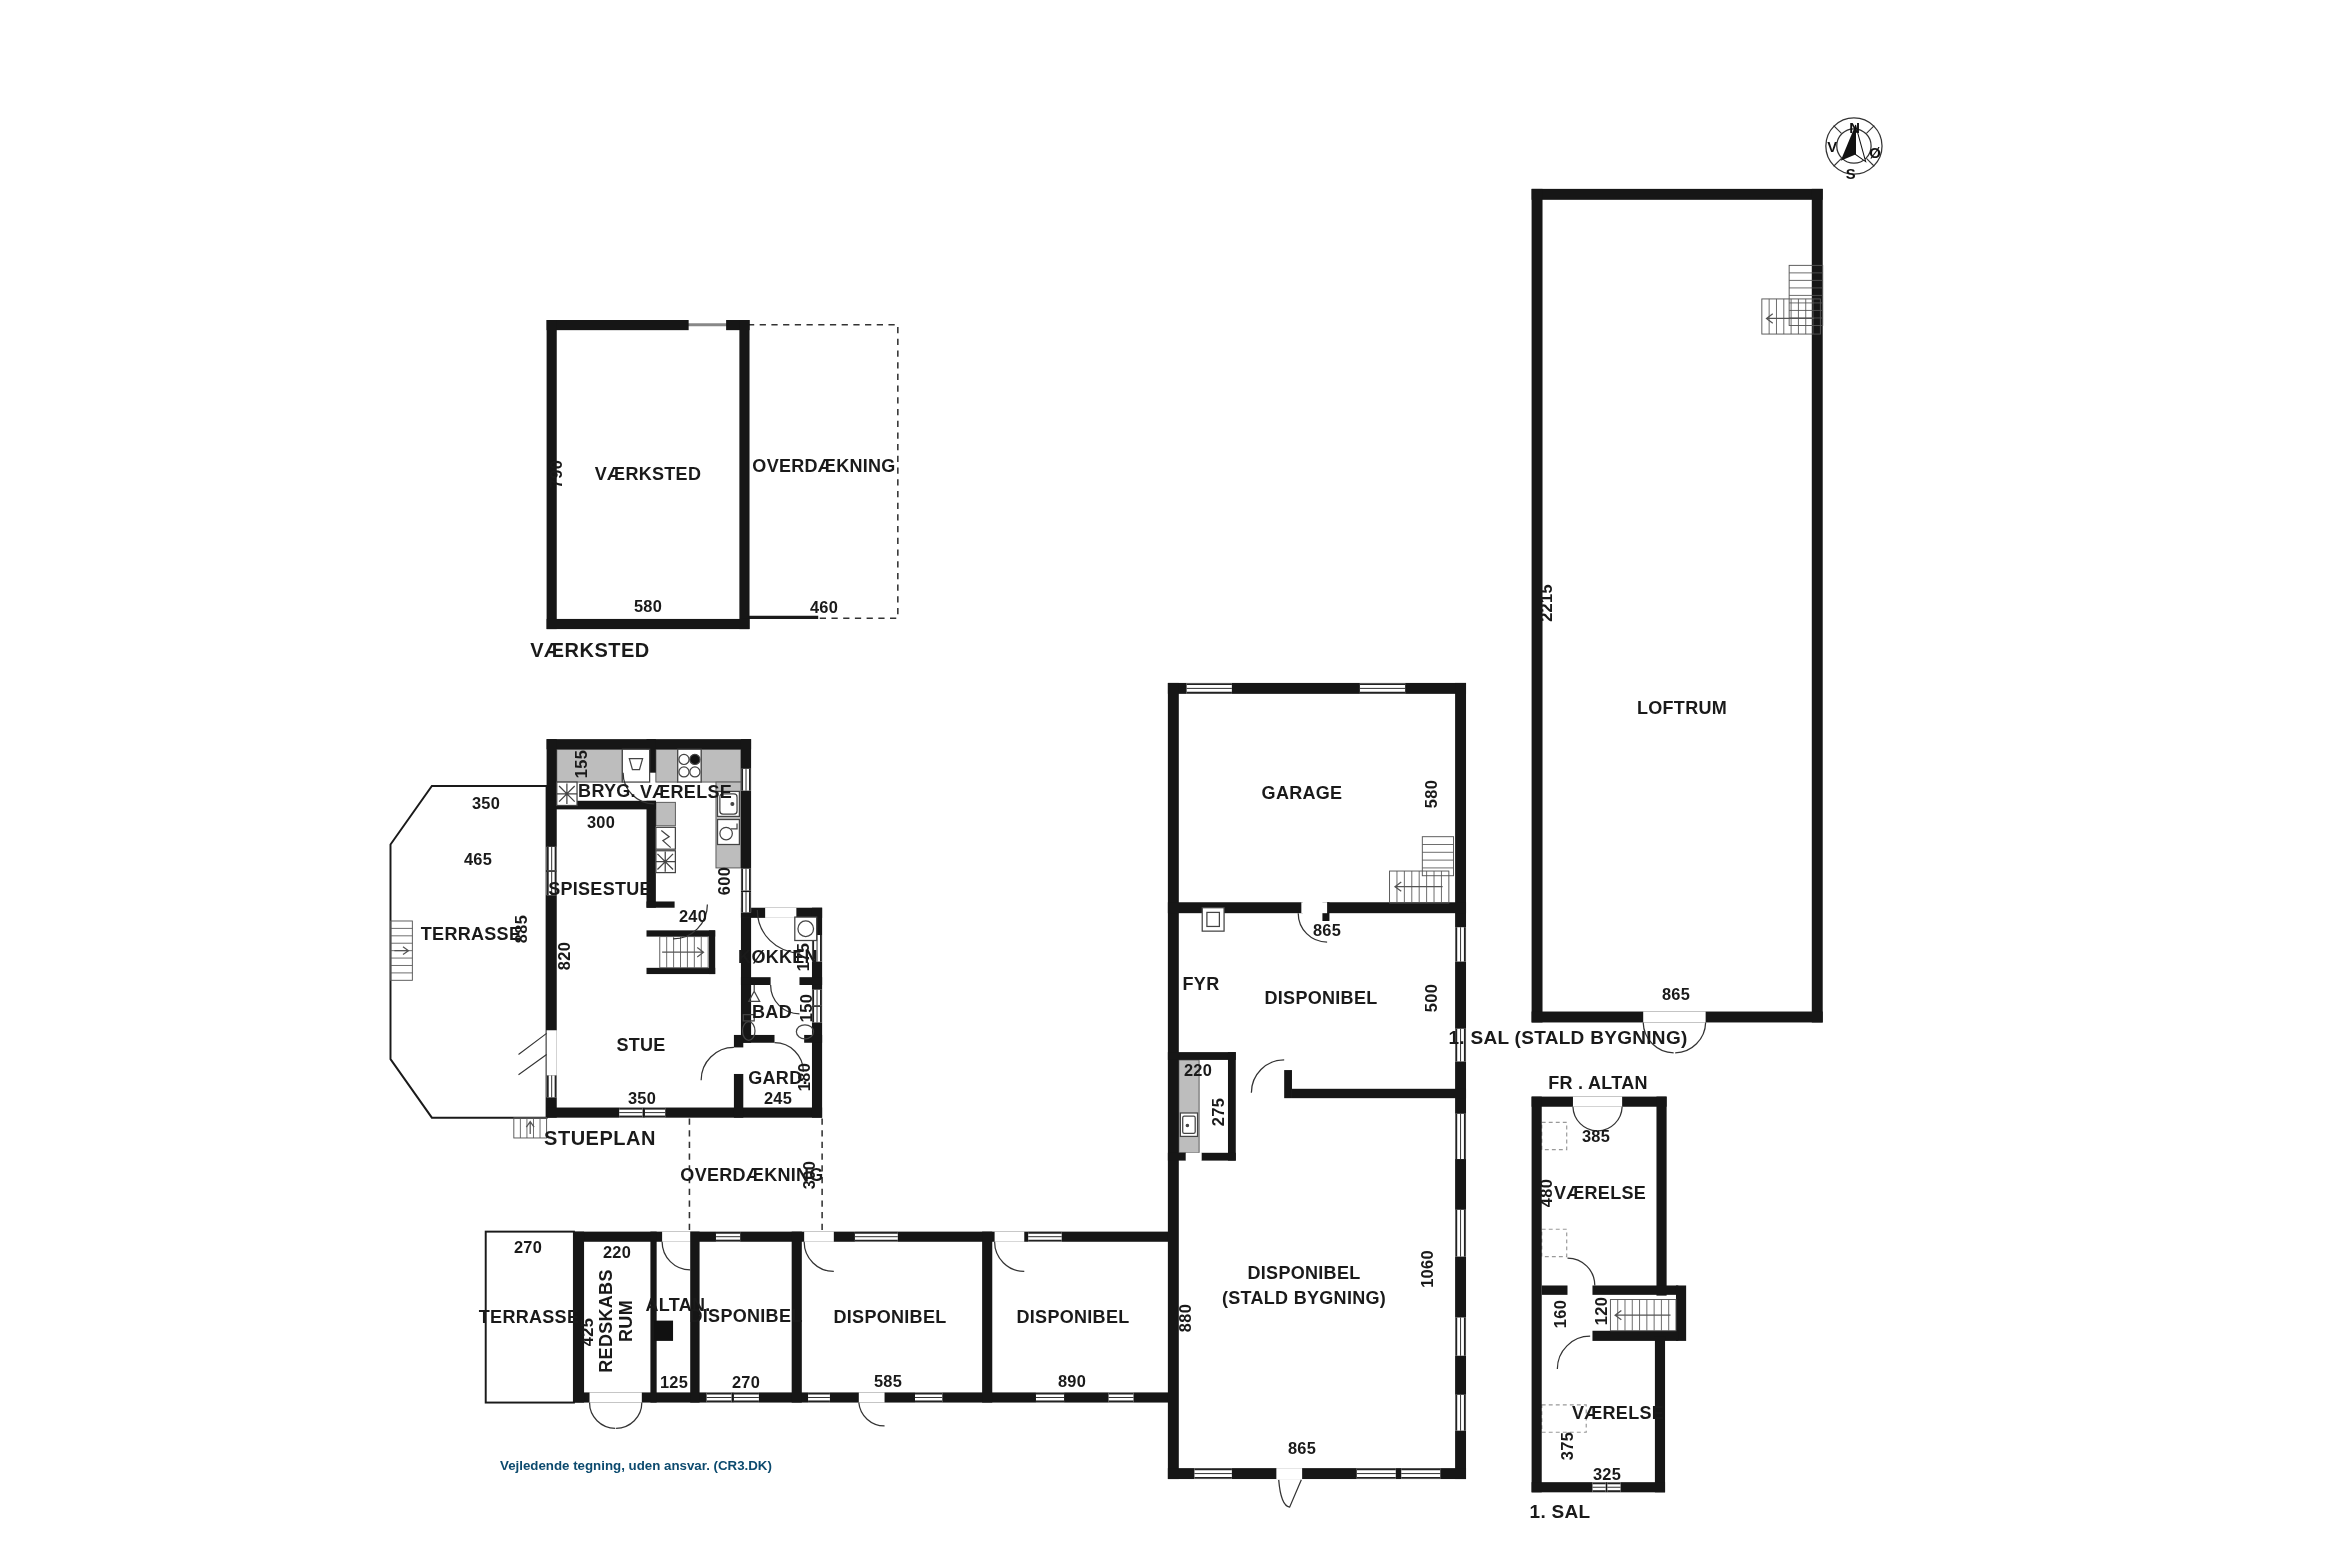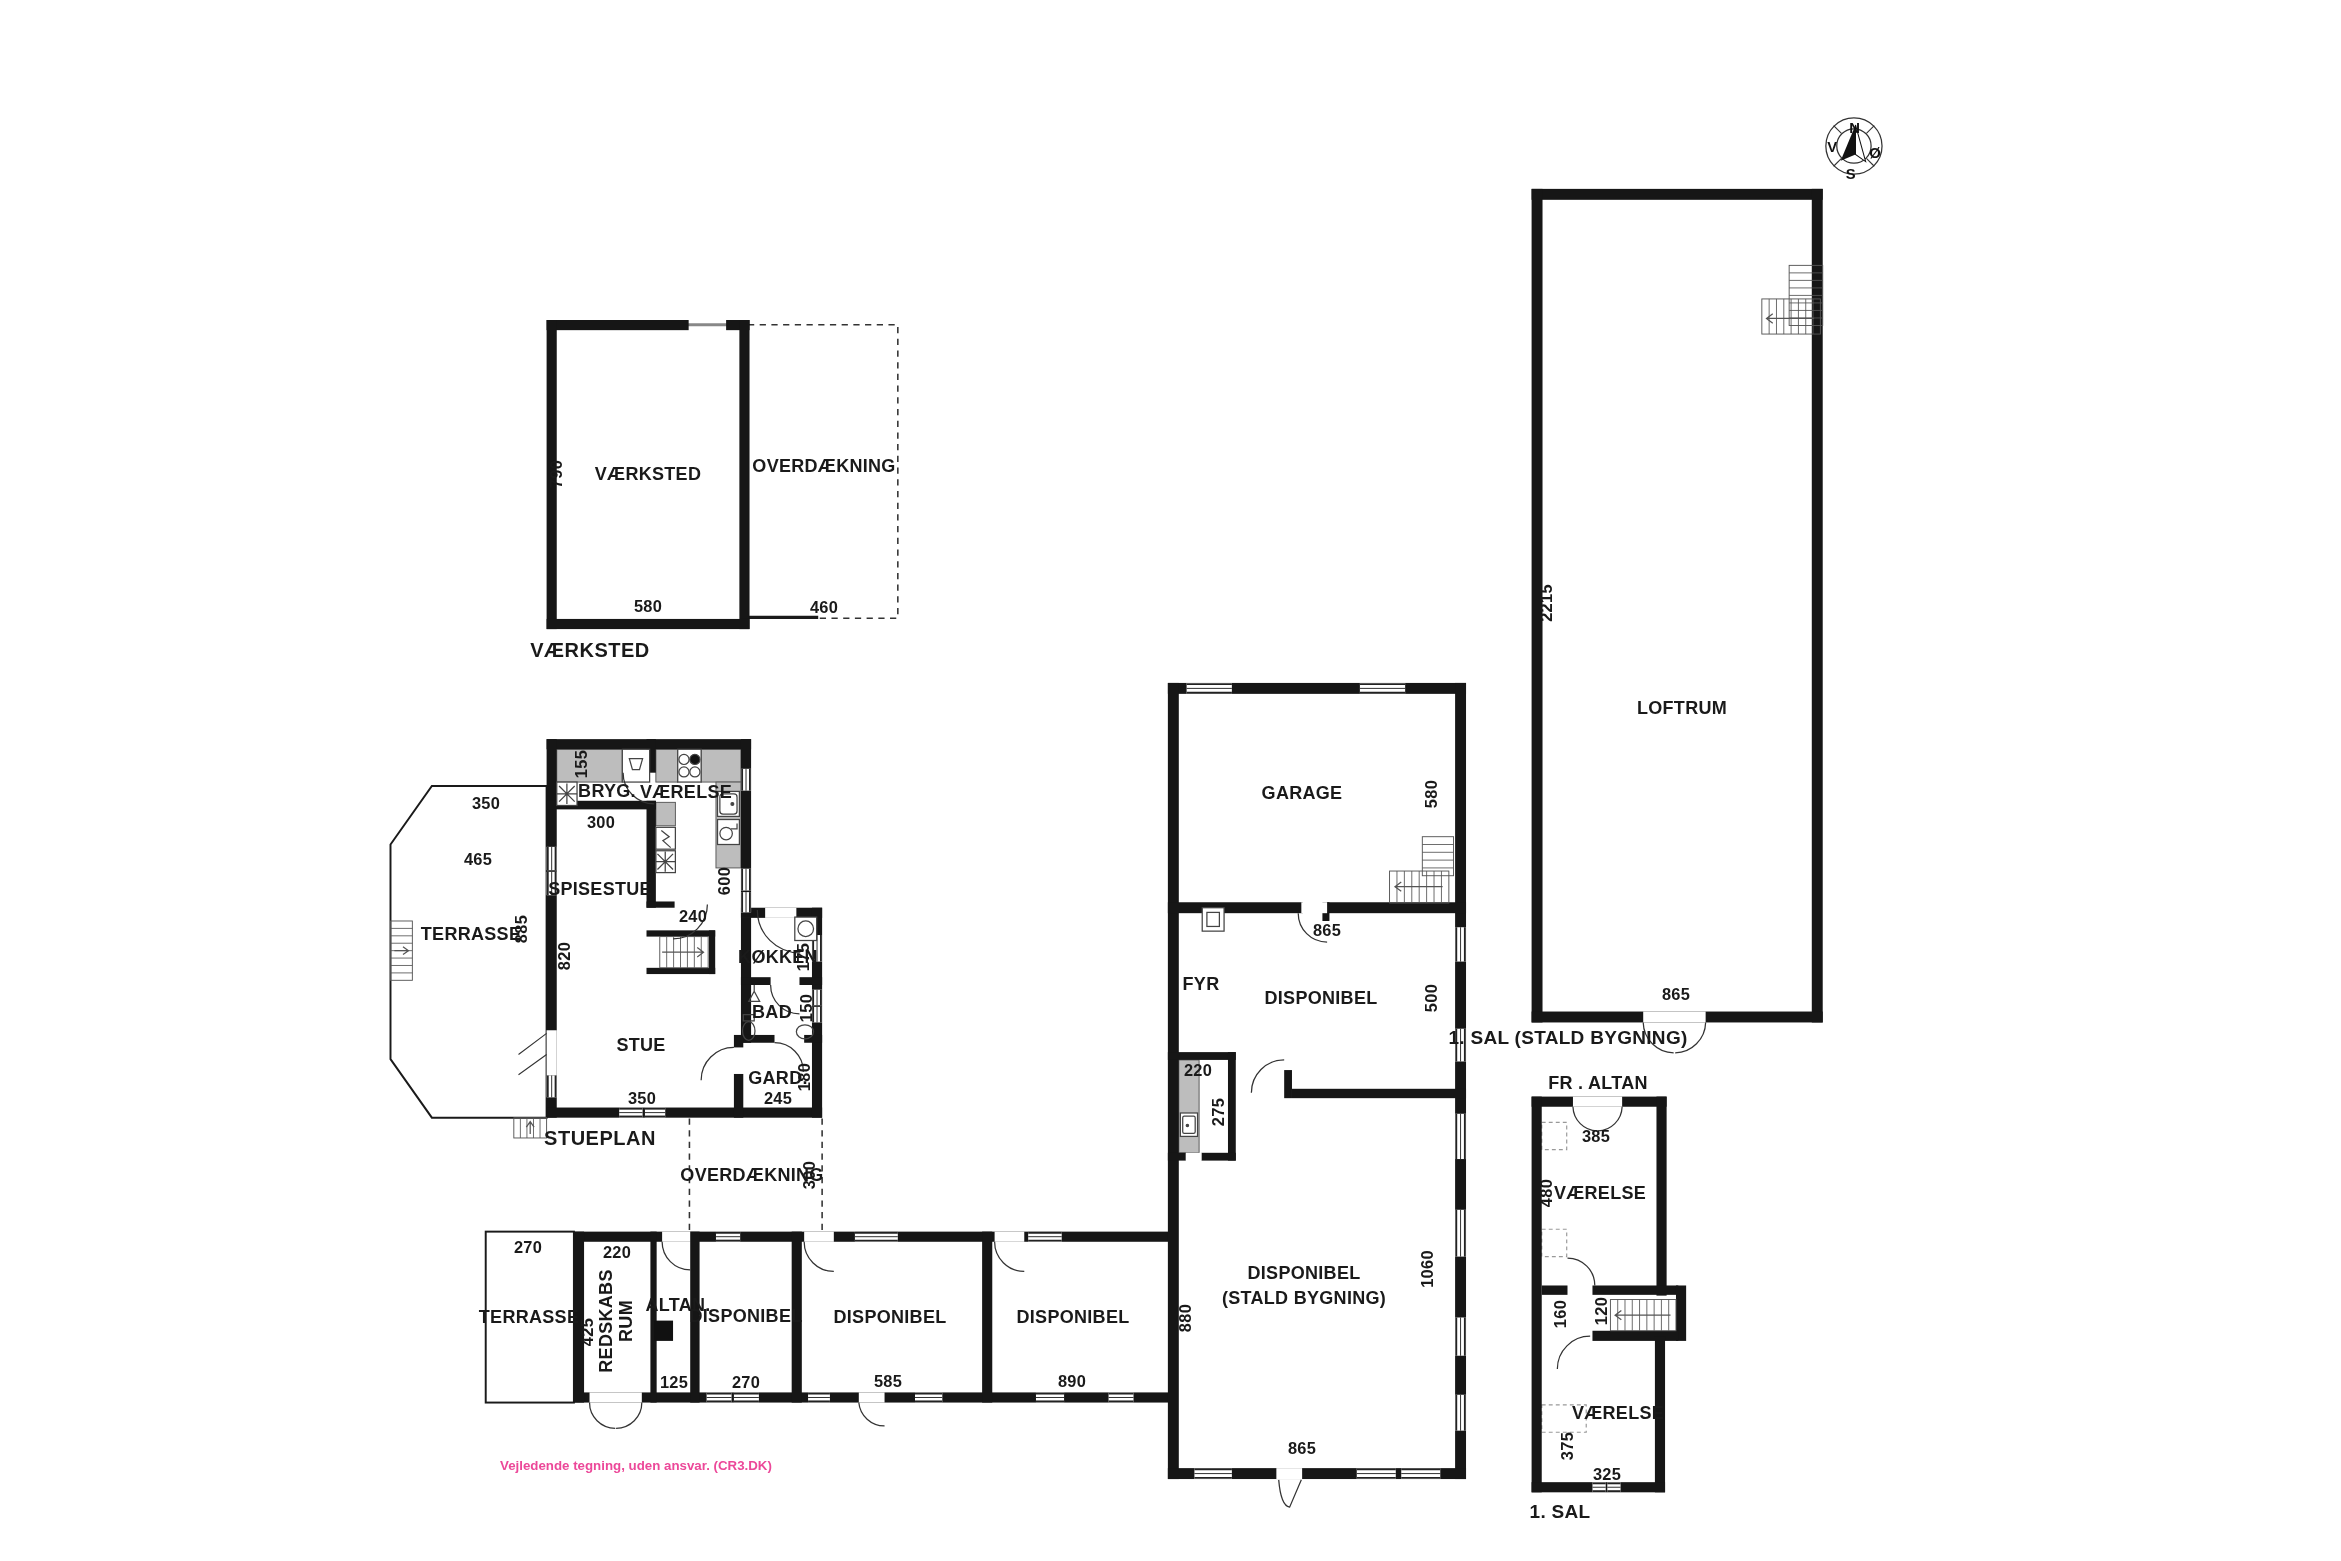--- a/index.html
+++ b/index.html
@@ -3,21 +3,21 @@
 <meta charset="utf-8">
 <style>
   html,body{margin:0;padding:0;background:#fff}
   #plan{position:relative;width:2342px;height:1561px;background:#fff;overflow:hidden;font-family:"Liberation Sans",sans-serif}
   #plan svg{position:absolute;left:0;top:0}
   .lbl{position:absolute;transform:translate(-50%,-50%);font-weight:bold;font-size:18px;color:#1a1a1a;white-space:nowrap;letter-spacing:0.3px;z-index:9;line-height:1.12;text-align:center}
   .dim{font-size:16.4px}
   .v{transform:translate(-50%,-50%) rotate(-90deg)}
   .cap{font-size:20px;letter-spacing:0.5px}
   .cap2{font-size:19px}
-  .note{position:absolute;font-weight:bold;font-size:13.3px;color:#ec4899;white-space:nowrap;z-index:9}
+  .note{position:absolute;font-weight:bold;font-size:13.3px;color:#0c4a6e;white-space:nowrap;z-index:9}
   svg text{font-family:"Liberation Sans",sans-serif;font-weight:bold;font-size:19px;text-anchor:middle;fill:#111}
 </style>
 </head>
 <body>
 
 <div id="plan">
 
 <svg width="2342" height="1561" viewBox="0 0 3000 2000">
 
   <g fill="#fff" stroke="#1a1a1a" stroke-width="2.5">

